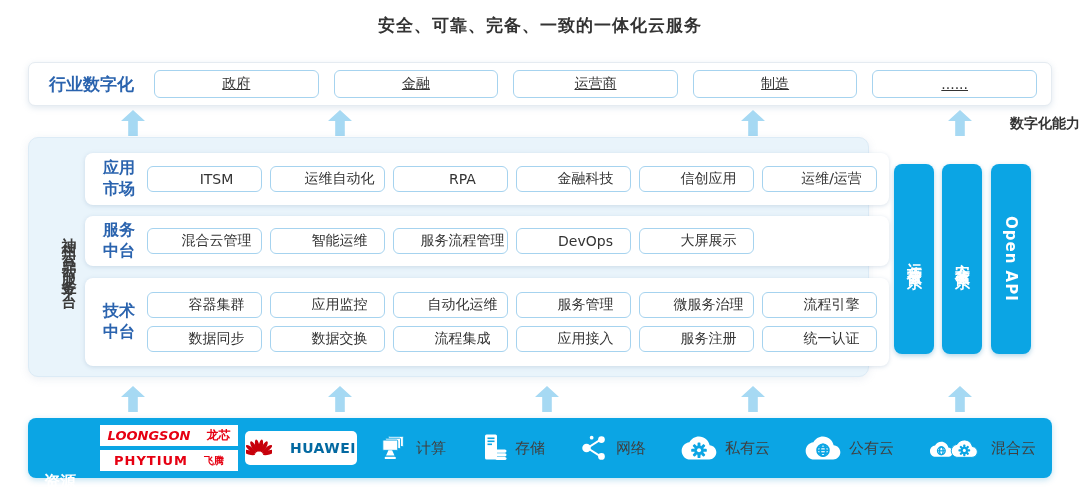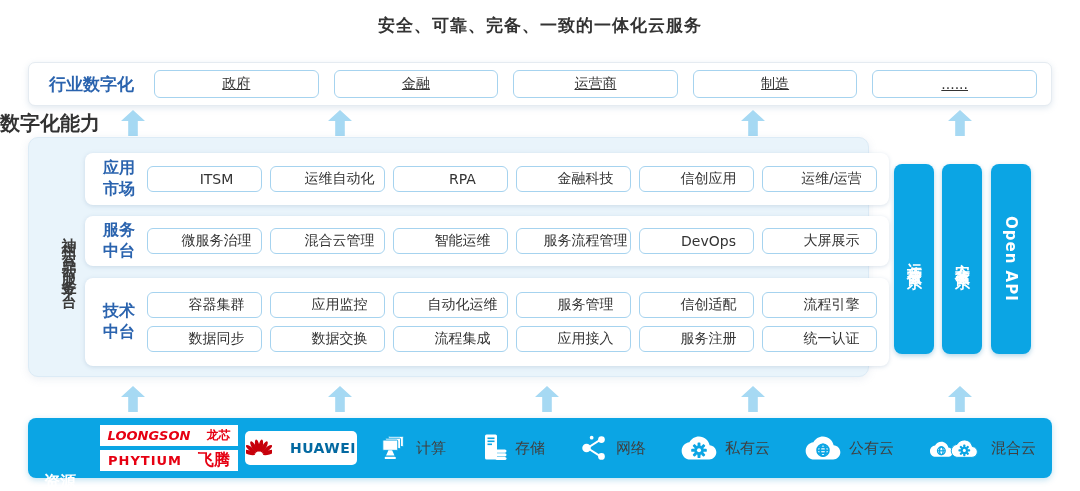--- a/index.html
+++ b/index.html
@@ -20,21 +20,21 @@
   .industry-label{position:absolute;left:20px;top:0;height:42px;line-height:42px;
     font-size:17px;font-weight:bold;color:var(--label-blue);}
   .industry-items{position:absolute;left:125px;right:14px;top:7px;bottom:7px;display:flex;gap:15px;}
   .pill-box{flex:1;border:1px solid var(--box-border);border-radius:6px;background:#fff;
     display:flex;align-items:center;justify-content:center;font-size:14px;color:var(--text-dark);text-decoration:underline;}
 
   
   .up-arrow{position:absolute;width:24px;height:26px;background:var(--arrow-blue);
     clip-path:polygon(50% 0,100% 42%,70% 42%,70% 100%,30% 100%,30% 42%,0 42%);}
   .digi-label{position:absolute;top:110px;left:0;width:100%;height:26px;line-height:26px;
-    text-align:left;font-size:20px;font-weight:bold;color:var(--text-dark);}
+    text-align:right;font-size:14px;font-weight:bold;color:var(--text-dark);}
 
   
   .platform{position:absolute;left:28px;top:137px;width:841px;height:240px;background:var(--panel-bg);
     border:1px solid #dcebf6;border-radius:10px;box-shadow:0 2px 8px rgba(120,150,180,.15);}
   .side-label{position:absolute;left:30px;top:50%;transform:translateY(-50%);
     writing-mode:vertical-rl;text-orientation:upright;letter-spacing:7px;
     font-size:15px;font-weight:600;color:#3a3a3a;}
   .card{position:absolute;left:56px;width:804px;background:#fff;border-radius:8px;
     box-shadow:0 1px 4px rgba(130,160,190,.3);}
   .card1{top:15px;height:52px;}
@@ -59,21 +59,21 @@
     background:var(--accent-blue);border-radius:8px;box-shadow:0 2px 6px rgba(0,140,200,.25);}
   .res-label{position:absolute;left:16px;top:50%;transform:translateY(-50%);
     color:#fff;font-weight:bold;font-size:16px;line-height:1.35;text-align:center;margin-top:45px;}
   .vendor{position:absolute;background:#fff;border-radius:0;display:flex;align-items:center;justify-content:center;gap:16px;}
   .vendor-loongson{left:72px;top:7px;width:138px;height:21px;}
   .vendor-phytium{left:72px;top:32px;width:138px;height:21px;}
   .vendor-huawei{left:217px;top:13px;width:112px;height:34px;border-radius:5px;gap:6px;}
   .loongson-text{font-style:italic;font-weight:bold;font-size:13px;color:var(--logo-red);}
   .loongson-suffix{font-weight:bold;font-size:12px;color:var(--logo-red);}
   .phytium-text{font-weight:bold;font-size:13px;letter-spacing:1px;color:var(--logo-red);}
-  .phytium-suffix{font-weight:bold;font-size:16px;color:var(--logo-red);}
+  .phytium-suffix{font-weight:bold;font-size:10px;color:var(--logo-red);}
   .huawei-text{font-weight:bold;font-size:14px;letter-spacing:.5px;color:#0369a1;margin-left:12px;}
   .res-items{position:absolute;left:352px;right:16px;top:0;height:100%;
     display:flex;align-items:center;justify-content:space-between;}
   .res-item{display:flex;align-items:center;gap:8px;color:#404040;font-size:15px;}
   .icon-white{fill:#fff;}
   .icon-blue{fill:var(--accent-blue);}
   .stroke-blue{stroke:var(--accent-blue);}
   .stroke-white{stroke:#fff;}
   .huawei-petal{fill:var(--huawei-red);}
 </style>
@@ -118,41 +118,40 @@
         <div class="item-box">运维/运营</div>
       </div>
     </div>
 
     <div class="card card2">
       <div class="card-label">
         <div>服务</div>
         <div>中台</div>
       </div>
       <div class="card-items">
-        <div class="item-box">微服务治理</div>
         <div class="item-box">混合云管理</div>
         <div class="item-box">智能运维</div>
         <div class="item-box">服务流程管理</div>
         <div class="item-box">DevOps</div>
         <div class="item-box">大屏展示</div>
       </div>
     </div>
 
     <div class="card card3">
       <div class="card-label">
         <div>技术</div>
         <div>中台</div>
       </div>
       <div class="card-items-col">
         <div class="sub-row">
           <div class="item-box">容器集群</div>
           <div class="item-box">应用监控</div>
           <div class="item-box">自动化运维</div>
           <div class="item-box">服务管理</div>
-          <div class="item-box">信创适配</div>
+          <div class="item-box">微服务治理</div>
           <div class="item-box">流程引擎</div>
         </div>
         <div class="sub-row">
           <div class="item-box">数据同步</div>
           <div class="item-box">数据交换</div>
           <div class="item-box">流程集成</div>
           <div class="item-box">应用接入</div>
           <div class="item-box">服务注册</div>
           <div class="item-box">统一认证</div>
         </div>

